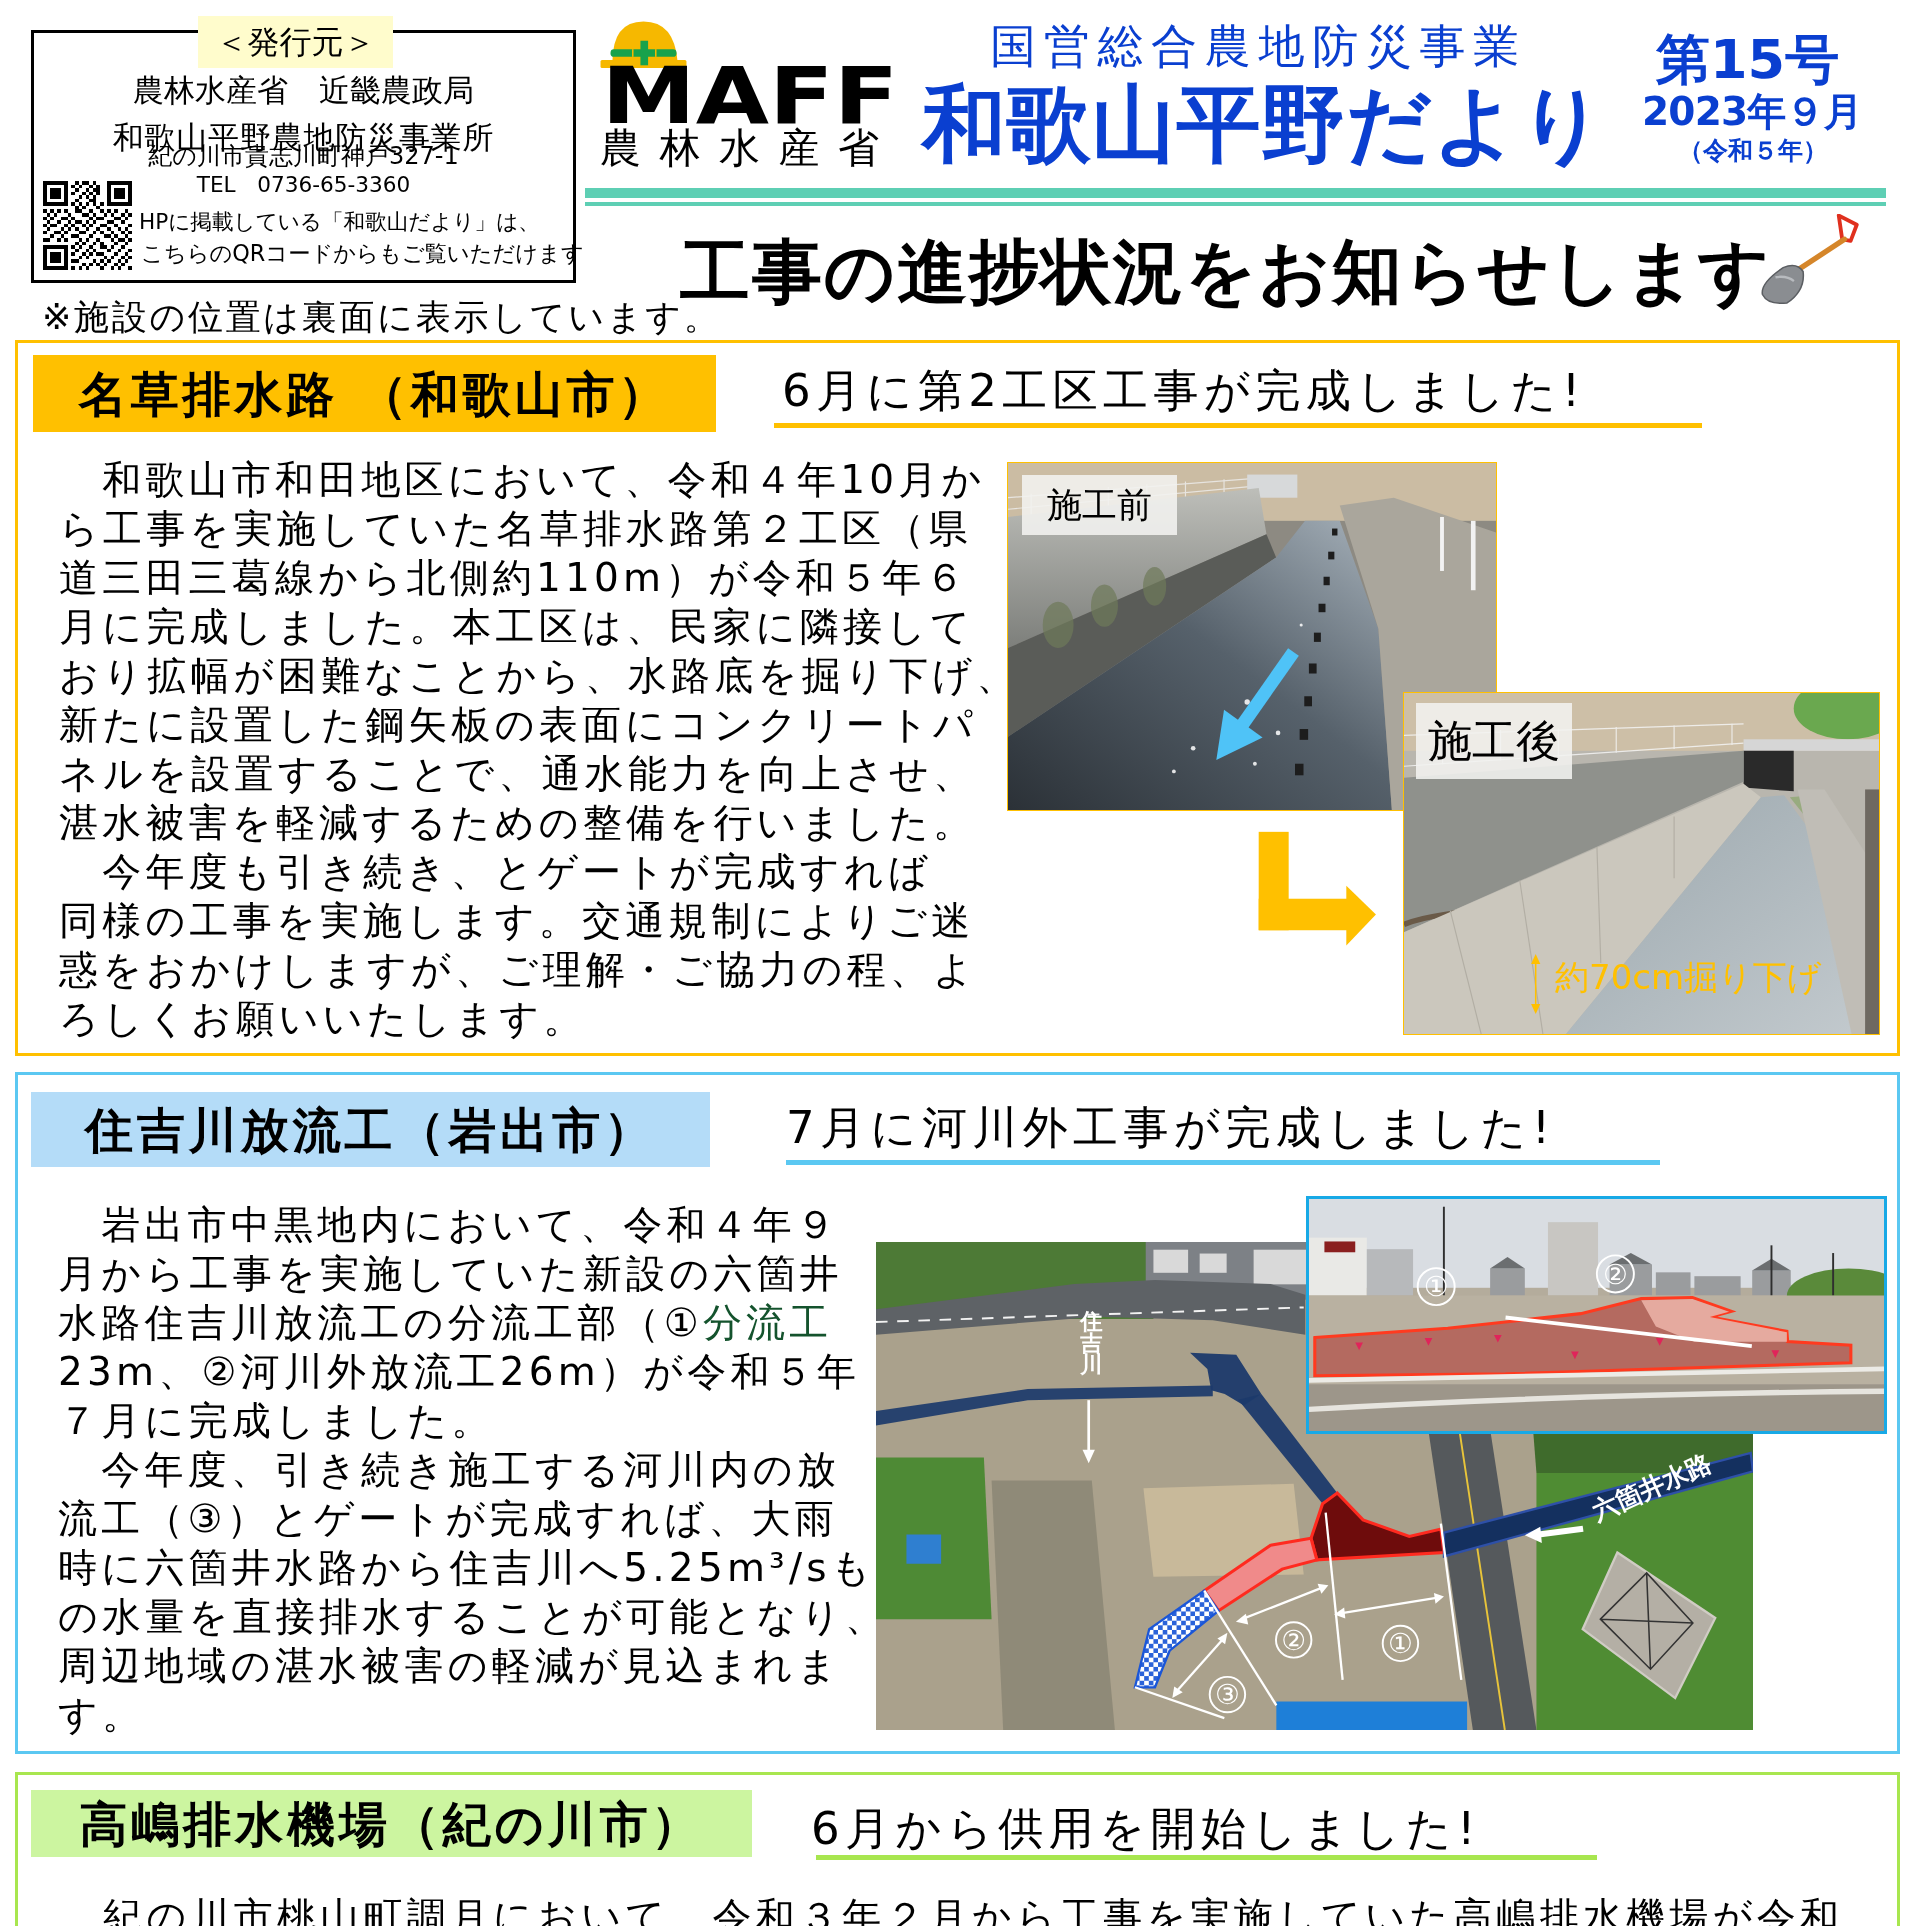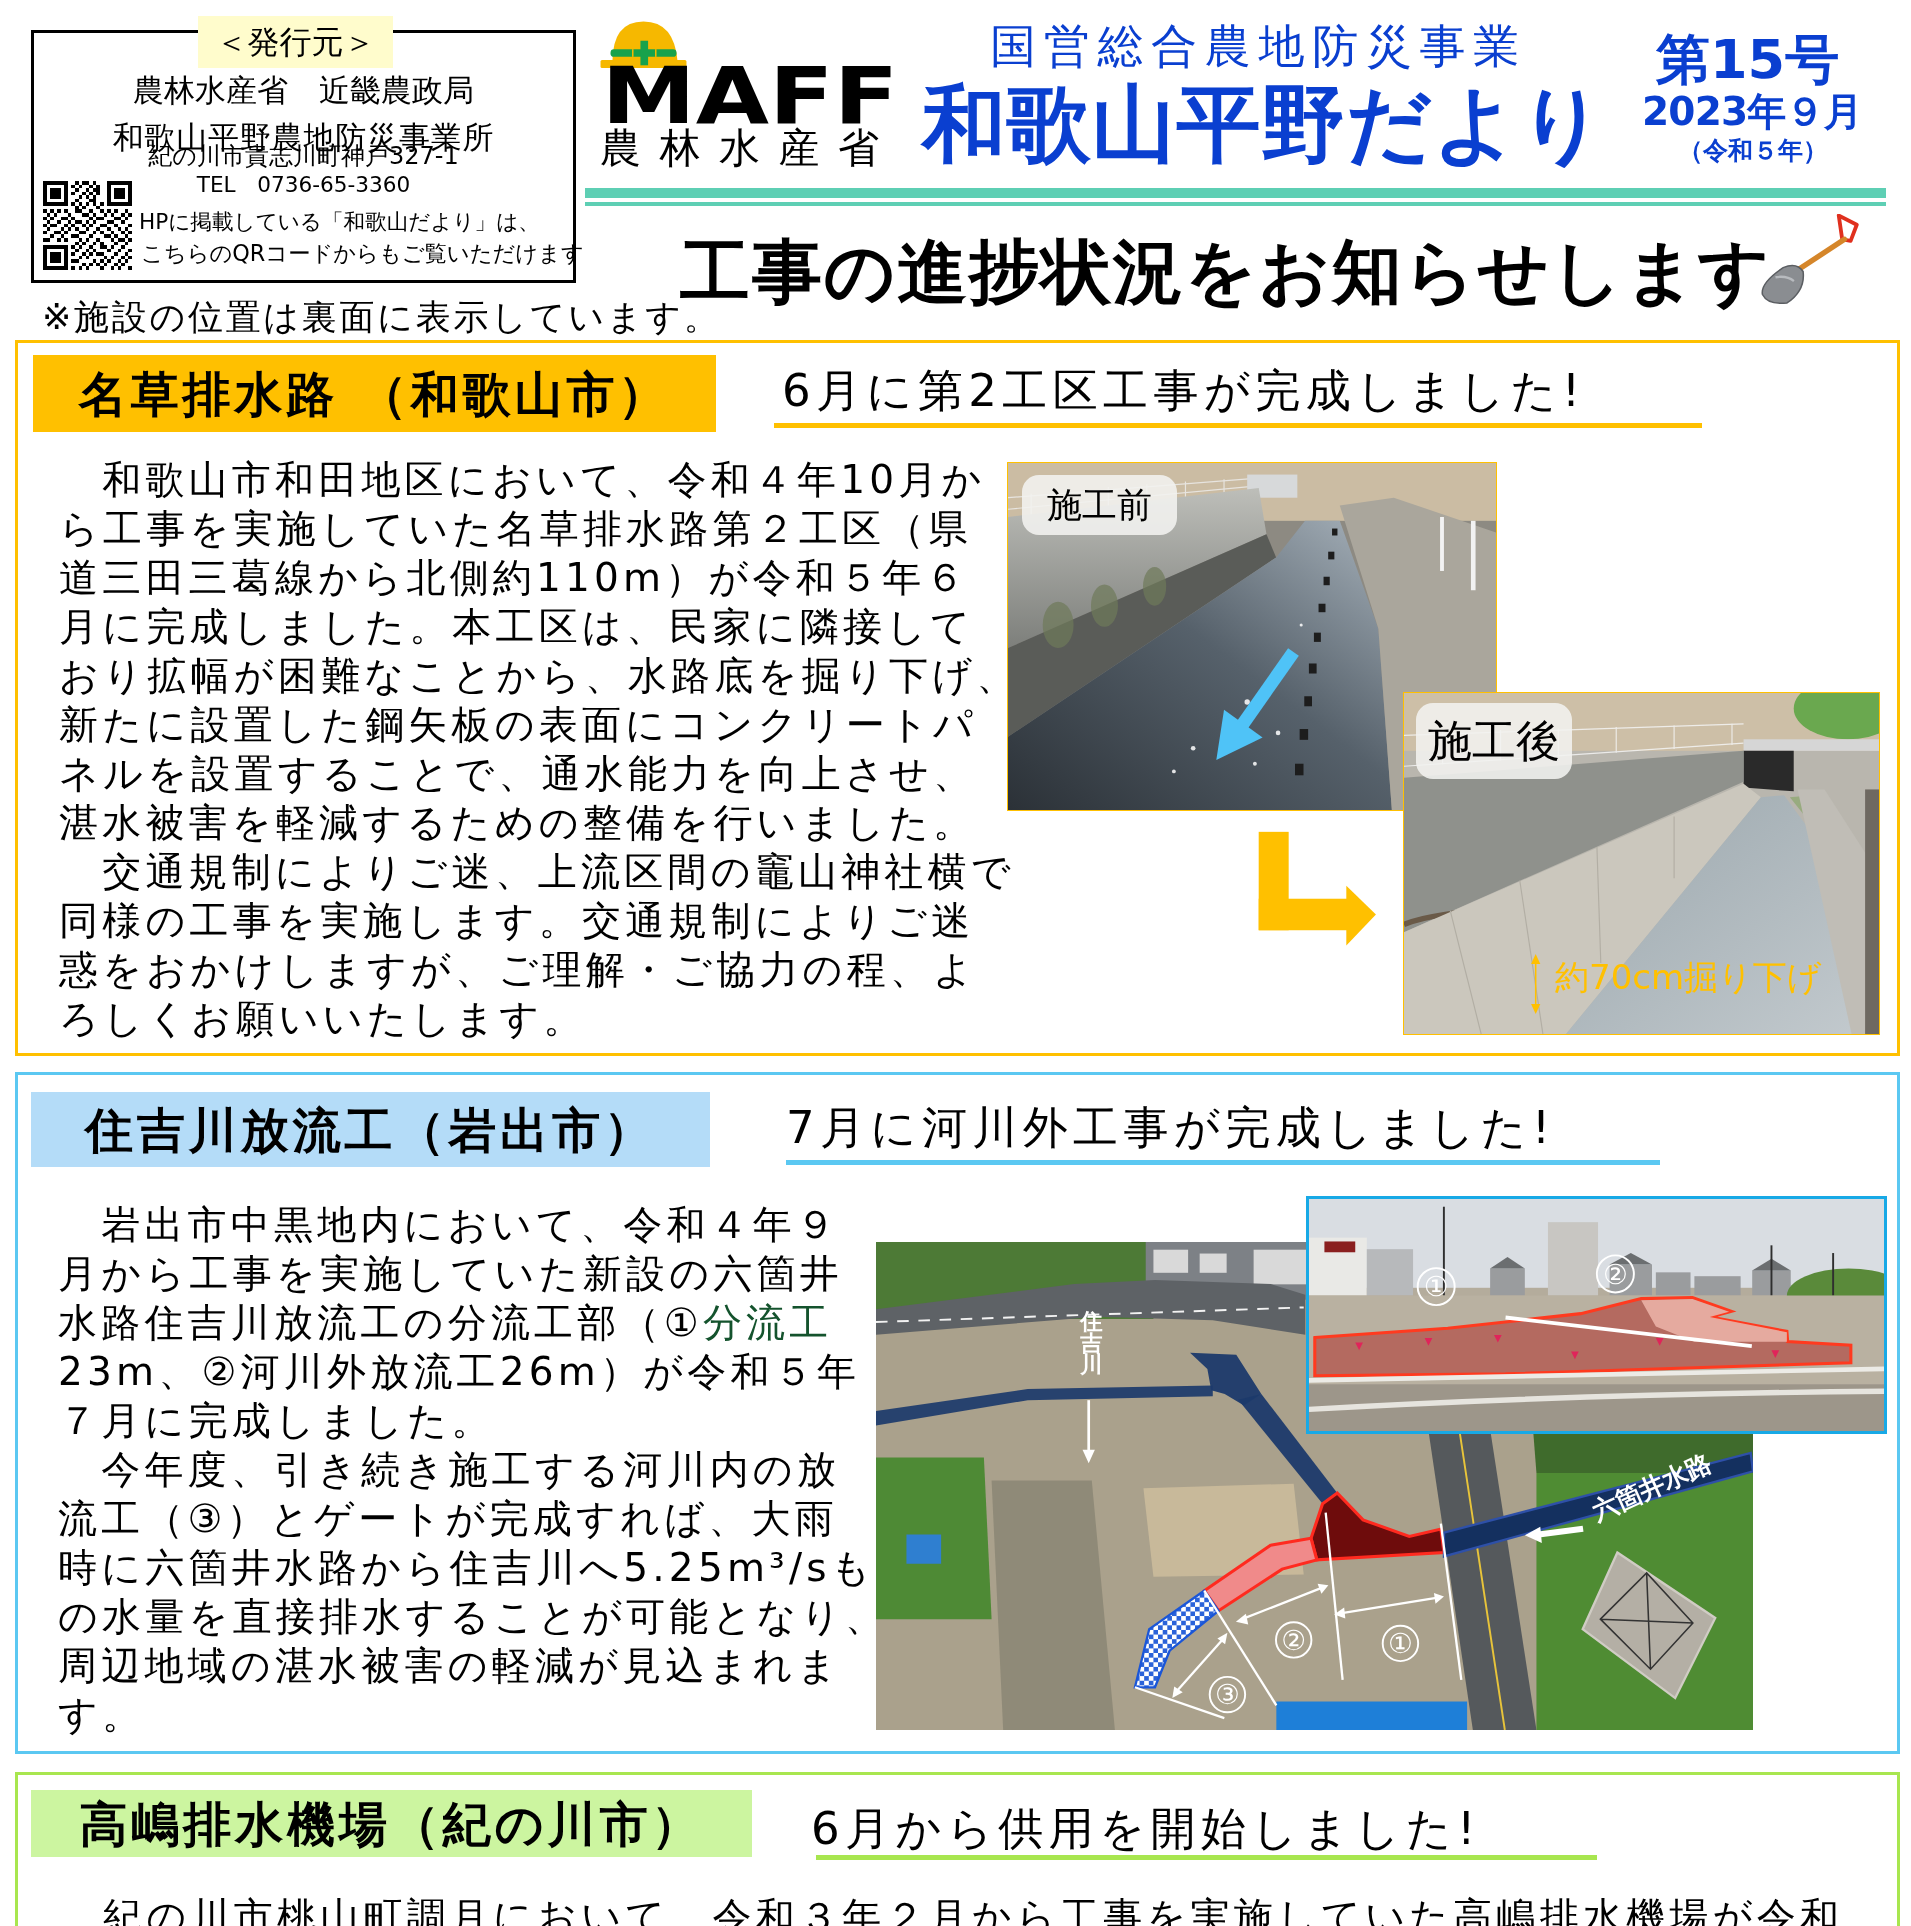--- a/index.html
+++ b/index.html
@@ -14,21 +14,21 @@
   .teal { left:585px; width:1301px; background:#5ecfb4; }
   .section { box-sizing:border-box; left:14.6px; width:1885px; }
   .badge { display:flex; align-items:center; justify-content:center; font-size:48px; letter-spacing:3.9px; font-weight:bold; }
   .subtitle { font-size:45px; letter-spacing:5.4px; }
   .uline { height:5.4px; }
   .body-text { font-size:39px; letter-spacing:4.2px; }
   .body-text .line { white-space:pre; height:inherit; }
   .hl { color:#14532d; }
   .photo { box-sizing:border-box; overflow:hidden; }
   .photo svg { display:block; width:100%; height:100%; }
-  .plabel { background:rgba(242,242,240,0.88); display:flex; align-items:center; justify-content:center; font-size:32px; white-space:pre;border-radius:17px; }
+  .plabel { background:rgba(242,242,240,0.88); display:flex; align-items:center; justify-content:center; font-size:32px; white-space:pre; }
 </style>
 </head>
 <body>
 
 <div id="page">
 
   <div class="abs pub-box"></div>
   <div class="abs pub-tab t">＜発行元＞</div>
   <div class="abs t center-line" style="top:75px;font-size:31px;">農林水産省　近畿農政局</div>
   <div class="abs t center-line" style="top:110px;font-size:31px;letter-spacing:0.8px;margin-top:12px;">和歌山平野農地防災事業所</div>
@@ -89,21 +89,21 @@
 
   <div class="abs body-text" style="left:59px;top:455px;line-height:49px;">
     <div class="line">　和歌山市和田地区において、令和４年10月か</div>
     <div class="line">ら工事を実施していた名草排水路第２工区（県</div>
     <div class="line">道三田三葛線から北側約110m）が令和５年６</div>
     <div class="line">月に完成しました。本工区は、民家に隣接して</div>
     <div class="line">おり拡幅が困難なことから、水路底を掘り下げ、</div>
     <div class="line">新たに設置した鋼矢板の表面にコンクリートパ</div>
     <div class="line">ネルを設置することで、通水能力を向上させ、</div>
     <div class="line">湛水被害を軽減するための整備を行いました。</div>
-    <div class="line">　交通規制によりご迷、上流区間の竈山神社横で</div>
+    <div class="line">　今年度も引き続き、とゲートが完成すれば</div>
     <div class="line">同様の工事を実施します。交通規制によりご迷</div>
     <div class="line">惑をおかけしますが、ご理解・ご協力の程、よ</div>
     <div class="line">ろしくお願いいたします。</div>
   </div>
 
   <div class="abs photo" style="left:1007px;top:462px;width:490px;height:349px;border:1.2px solid #ffc000;z-index:1;">
     <svg viewBox="0 0 1265 900" preserveAspectRatio="none">
       <defs>
         <linearGradient id="bfWater" x1="0" y1="1" x2="1" y2="0">
           <stop offset="0" stop-color="#2b3137"></stop>

